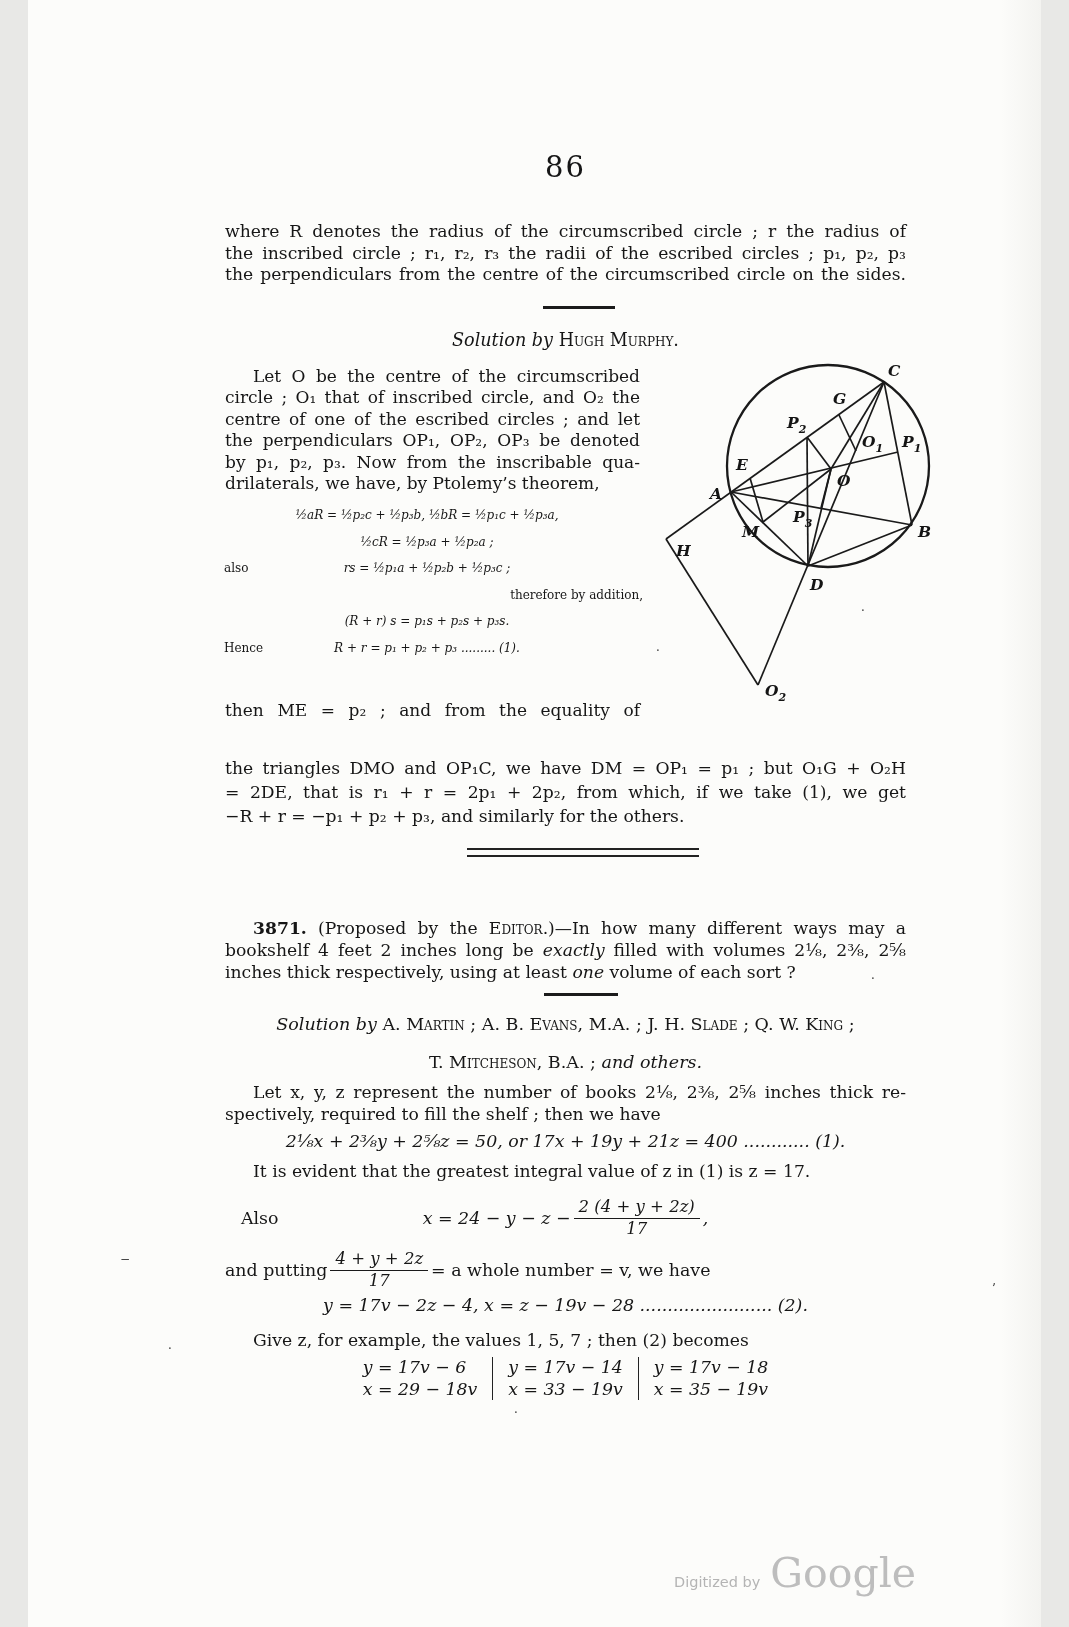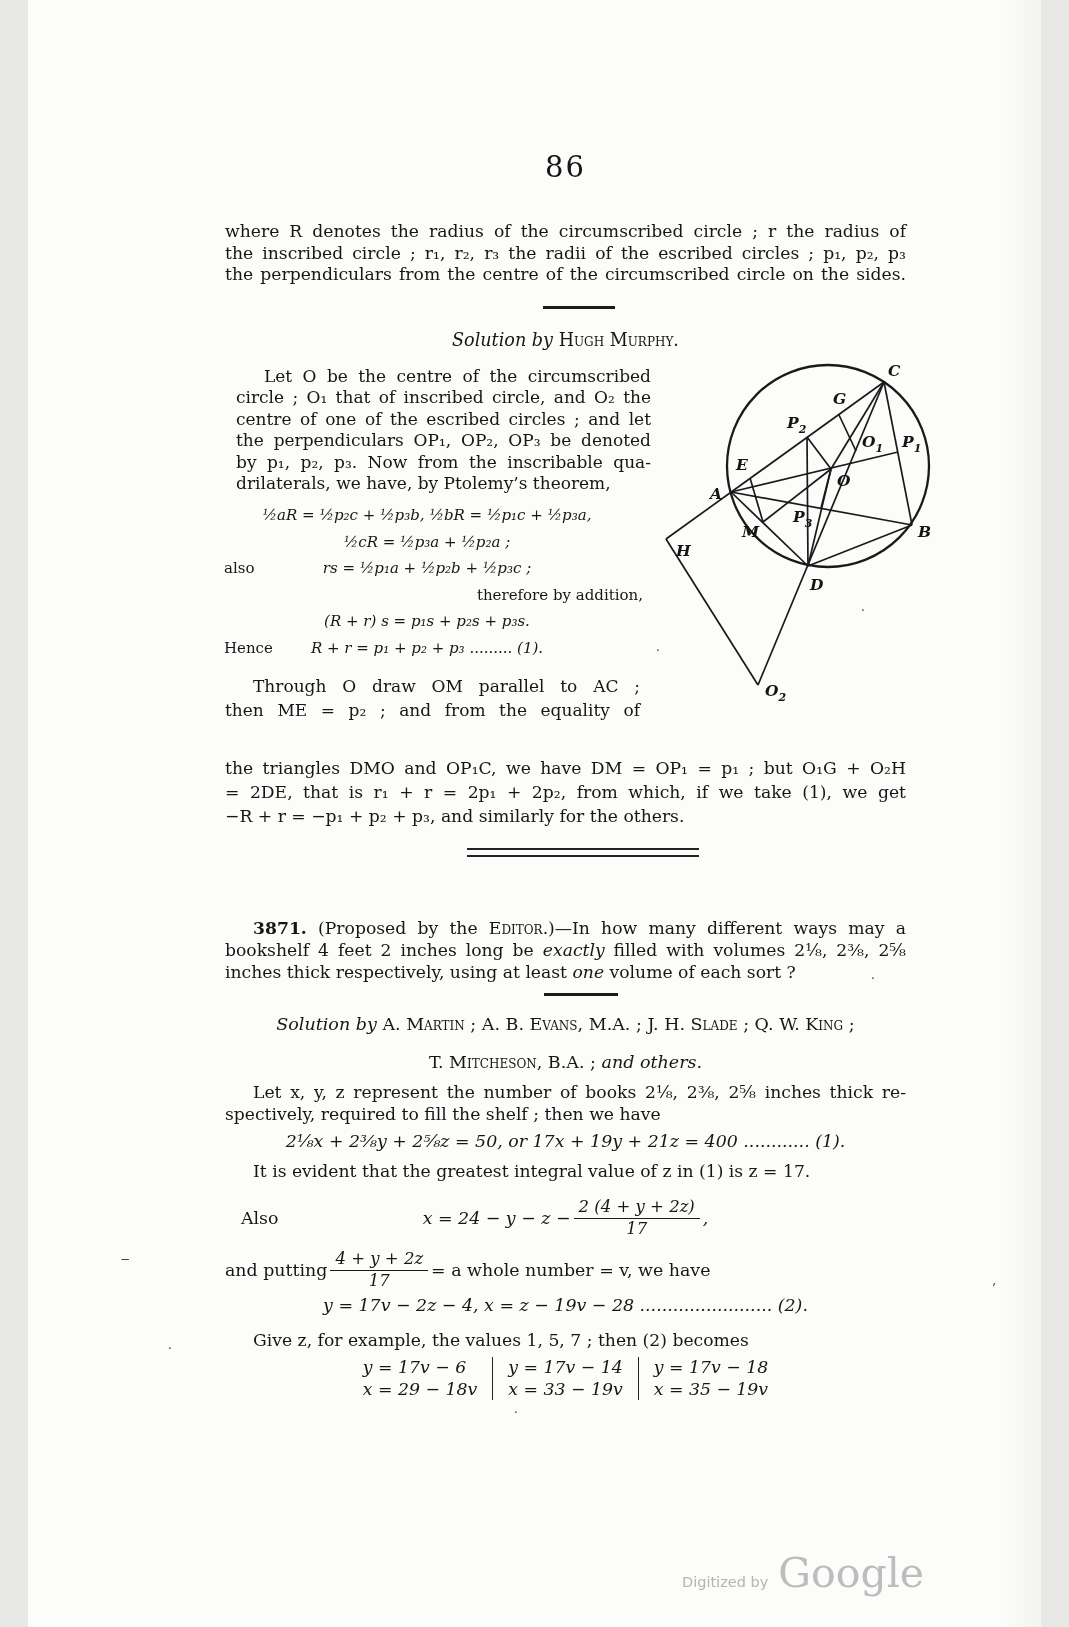--- a/index.html
+++ b/index.html
@@ -16,33 +16,33 @@
   .line{font-size:17.2px;line-height:21.6px;}
   .mline{font-size:17px;line-height:21.4px;}
   .ind{text-indent:28px;}
   .it{font-style:italic;}
   .sc{font-variant:small-caps;}
   .bd{font-weight:bold;}
   .rule{background:#1b1b1b;height:2.5px;}
   .drule{height:5px;border-top:2.5px solid #222;border-bottom:2px solid #222;}
   .center{text-align:center;}
   .eqblock{left:183px;width:432px;}
-  .eqrow{position:relative;height:26.6px;line-height:26.6px;text-align:center;font-size:15px;}
+  .eqrow{position:relative;height:26.6px;line-height:26.6px;text-align:center;font-size:12px;}
   .eqrow .lbl{position:absolute;left:13px;font-style:normal;}
   .eqrow.leftal{text-align:right;padding-left:14px;}
   .eq{font-style:italic;}
   .frac{display:inline-block;vertical-align:middle;text-align:center;font-style:italic;font-size:16.5px;line-height:1.15;margin:0 3px;}
   .frac .num{display:block;padding:0 5px 1px;border-bottom:1.6px solid #1a1a1a;}
   .frac .den{display:block;padding-top:1px;}
   .flexrow{display:flex;align-items:center;}
   .tbl{display:flex;justify-content:center;font-style:italic;font-size:17.3px;}
   .tbl .tcol{padding:0 15px;line-height:21.5px;white-space:nowrap;}
   .tbl .tcol + .tcol{border-left:1.7px solid #222;}
   .wm{display:flex;align-items:baseline;}
-  .wm .d{font-family:"DejaVu Sans","Liberation Sans",sans-serif;font-size:14.5px;color:#b4b4b4;margin-left:8px;}
+  .wm .d{font-family:"DejaVu Sans","Liberation Sans",sans-serif;font-size:14.5px;color:#b4b4b4;}
   .wm .g{font-size:41px;color:#bdbdbd;margin-left:10px;letter-spacing:0;}
   .speck{position:absolute;color:#3a3a3a;font-size:12px;}
   svg text{font-family:"DejaVu Serif","Liberation Serif",serif;font-style:italic;font-weight:bold;}
 </style>
 </head>
 <body>
 
 <div class="page">
 
   <div class="abs pagenum" style="top:150px;left:197px;width:681px;text-align:center;">86</div>
@@ -52,21 +52,21 @@
     <div class="line jline">the inscribed circle ; r₁, r₂, r₃ the radii of the escribed circles ; p₁, p₂, p₃</div>
     <div class="line jline">the perpendiculars from the centre of the circumscribed circle on the sides.</div>
   </div>
 
   <div class="abs rule" style="top:306px;left:515px;width:72px;"></div>
 
   <div class="abs col center" style="top:330px;font-size:17.6px;">
     <span class="it">Solution by </span><span class="sc">Hugh Murphy.</span>
   </div>
 
-  <div class="abs" style="top:366px;left:208px;width:415px;">
+  <div class="abs" style="top:366px;left:197px;width:415px;">
     <div class="mline jline ind">Let O be the centre of the circumscribed</div>
     <div class="mline jline">circle ; O₁ that of inscribed circle, and O₂ the</div>
     <div class="mline jline">centre of one of the escribed circles ; and let</div>
     <div class="mline jline">the perpendiculars OP₁, OP₂, OP₃ be denoted</div>
     <div class="mline jline">by p₁, p₂, p₃.  Now from the inscribable qua-</div>
     <div class="mline">drilaterals, we have, by Ptolemy’s theorem,</div>
   </div>
 
   <div class="abs eqblock" style="top:502px;">
     <div class="eqrow eq">½aR = ½p₂c + ½p₃b,   ½bR = ½p₁c + ½p₃a,</div>
@@ -76,21 +76,20 @@
       <span>rs = ½p₁a + ½p₂b + ½p₃c ;</span>
     </div>
     <div class="eqrow leftal">therefore by addition,</div>
     <div class="eqrow eq">(R + r) s = p₁s + p₂s + p₃s.</div>
     <div class="eqrow eq">
       <span class="lbl">Hence</span>
       <span>R + r = p₁ + p₂ + p₃  ......... (1).</span>
     </div>
   </div>
 
-  <div class="abs mline jline ind" style="top:676px;left:197px;width:415px;">Through O draw OM parallel to AC ;</div>
   <div class="abs mline jline" style="top:700px;left:197px;width:415px;">then ME = p₂ ; and from the equality of</div>
 
   <div class="abs col" style="top:756px;">
     <div class="line jline" style="line-height:24px;">the triangles DMO and OP₁C, we have DM = OP₁ = p₁ ; but O₁G + O₂H</div>
     <div class="line jline" style="line-height:24px;">= 2DE, that is r₁ + r = 2p₁ + 2p₂, from which, if we take (1), we get</div>
     <div class="line" style="line-height:24px;">−R + r = −p₁ + p₂ + p₃, and similarly for the others.</div>
   </div>
 
   <svg id="fig" class="abs" style="top:344px;left:598px;" width="362" height="372" viewBox="0 0 362 372">
       <circle cx="202" cy="122" r="101" fill="none" stroke="#1a1a1a" stroke-width="2.3"></circle>

